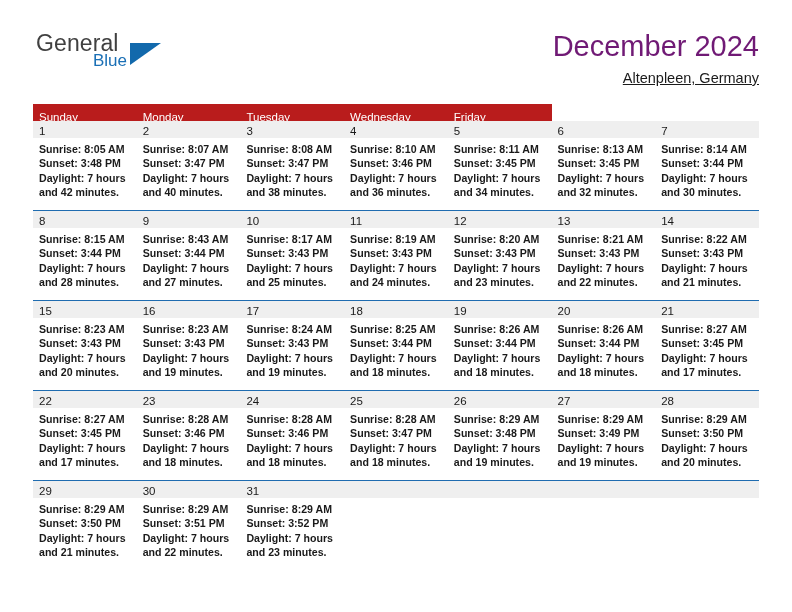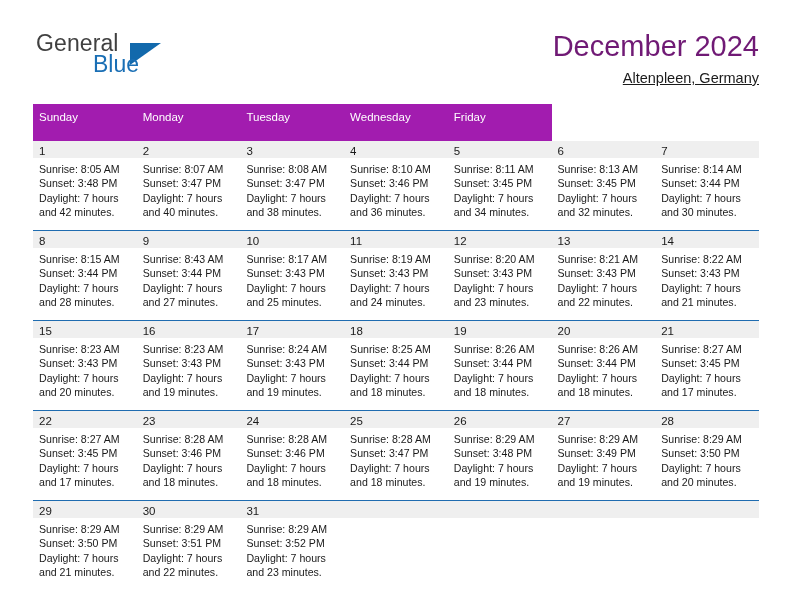--- a/index.html
+++ b/index.html
@@ -43,21 +43,21 @@
     top: 0px;
     font-size: 23px;
     letter-spacing: 0.1px;
     color: #404040;
     font-family: "Liberation Sans", sans-serif;
   }
   .logo-blue {
     position: absolute;
     left: 60px;
     top: 21px;
-    font-size: 23px;
+    font-size: 17px;
     color: #1a6fb5;
     font-family: "Liberation Sans", sans-serif;
   }
   .logo-triangle {
     position: absolute;
     left: 97px;
     top: 13px;
     width: 0;
     height: 0;
     border-left: 31px solid #1269ac;
@@ -97,22 +97,22 @@
     display: flex;
     width: 100%;
   }
   .cell {
     width: 103.714px;
     box-sizing: border-box;
   }
 
   
   .dow-row .cell {
-    background: #a21caf;
-    height: 37px;
+    background: #b91c1c;
+    height: 17px;
     padding: 3px 0 0 6px;
   }
   .dow-label {
     font-size: 11.5px;
     color: #ffffff;
     line-height: 14px;
   }
 
   
   .week {
@@ -140,20 +140,21 @@
   }
   .daynum {
     font-size: 11.5px;
     color: #1a1a1a;
     line-height: 17px;
     display: inline-block;
   }
   .day-body {
     padding: 4px 4px 0 6px;
     background: #ffffff;
+    font-weight: bold;
   }
   .day-line {
     font-size: 10.6px;
     line-height: 14.4px;
     color: #1a1a1a;
     white-space: nowrap;
   }
   .day-cell.empty .daynum-band { background: #efefef; }
   .day-cell.empty .day-body { background: #ffffff; }
 </style>

